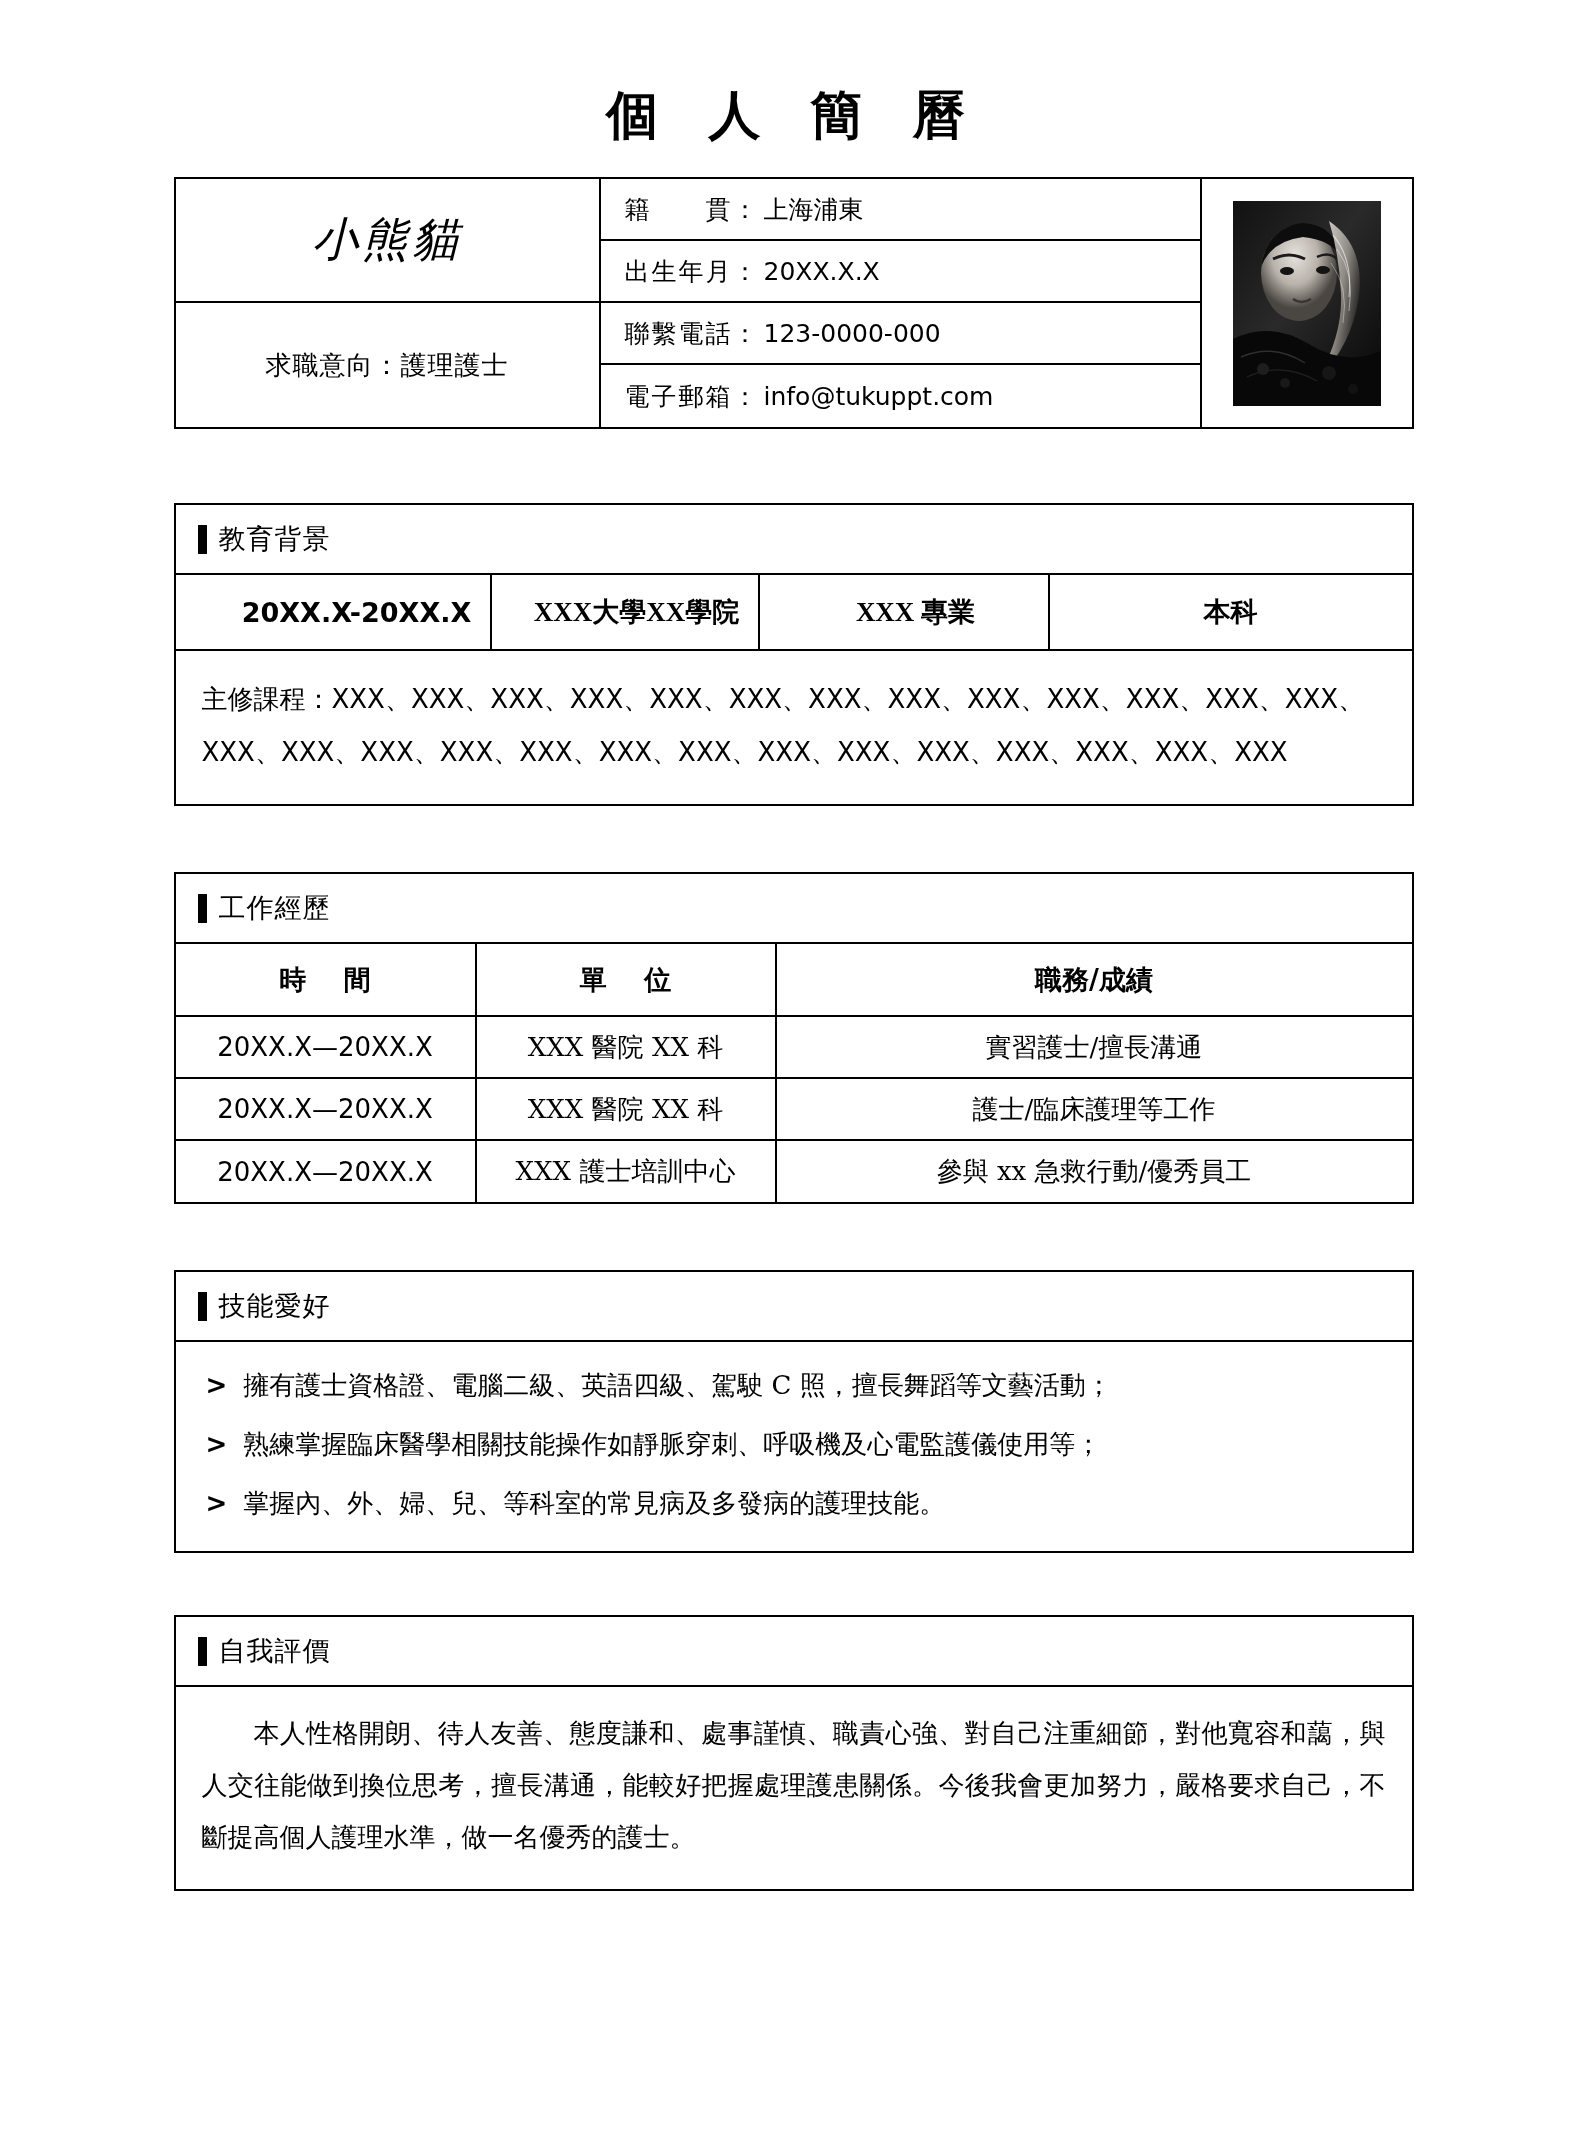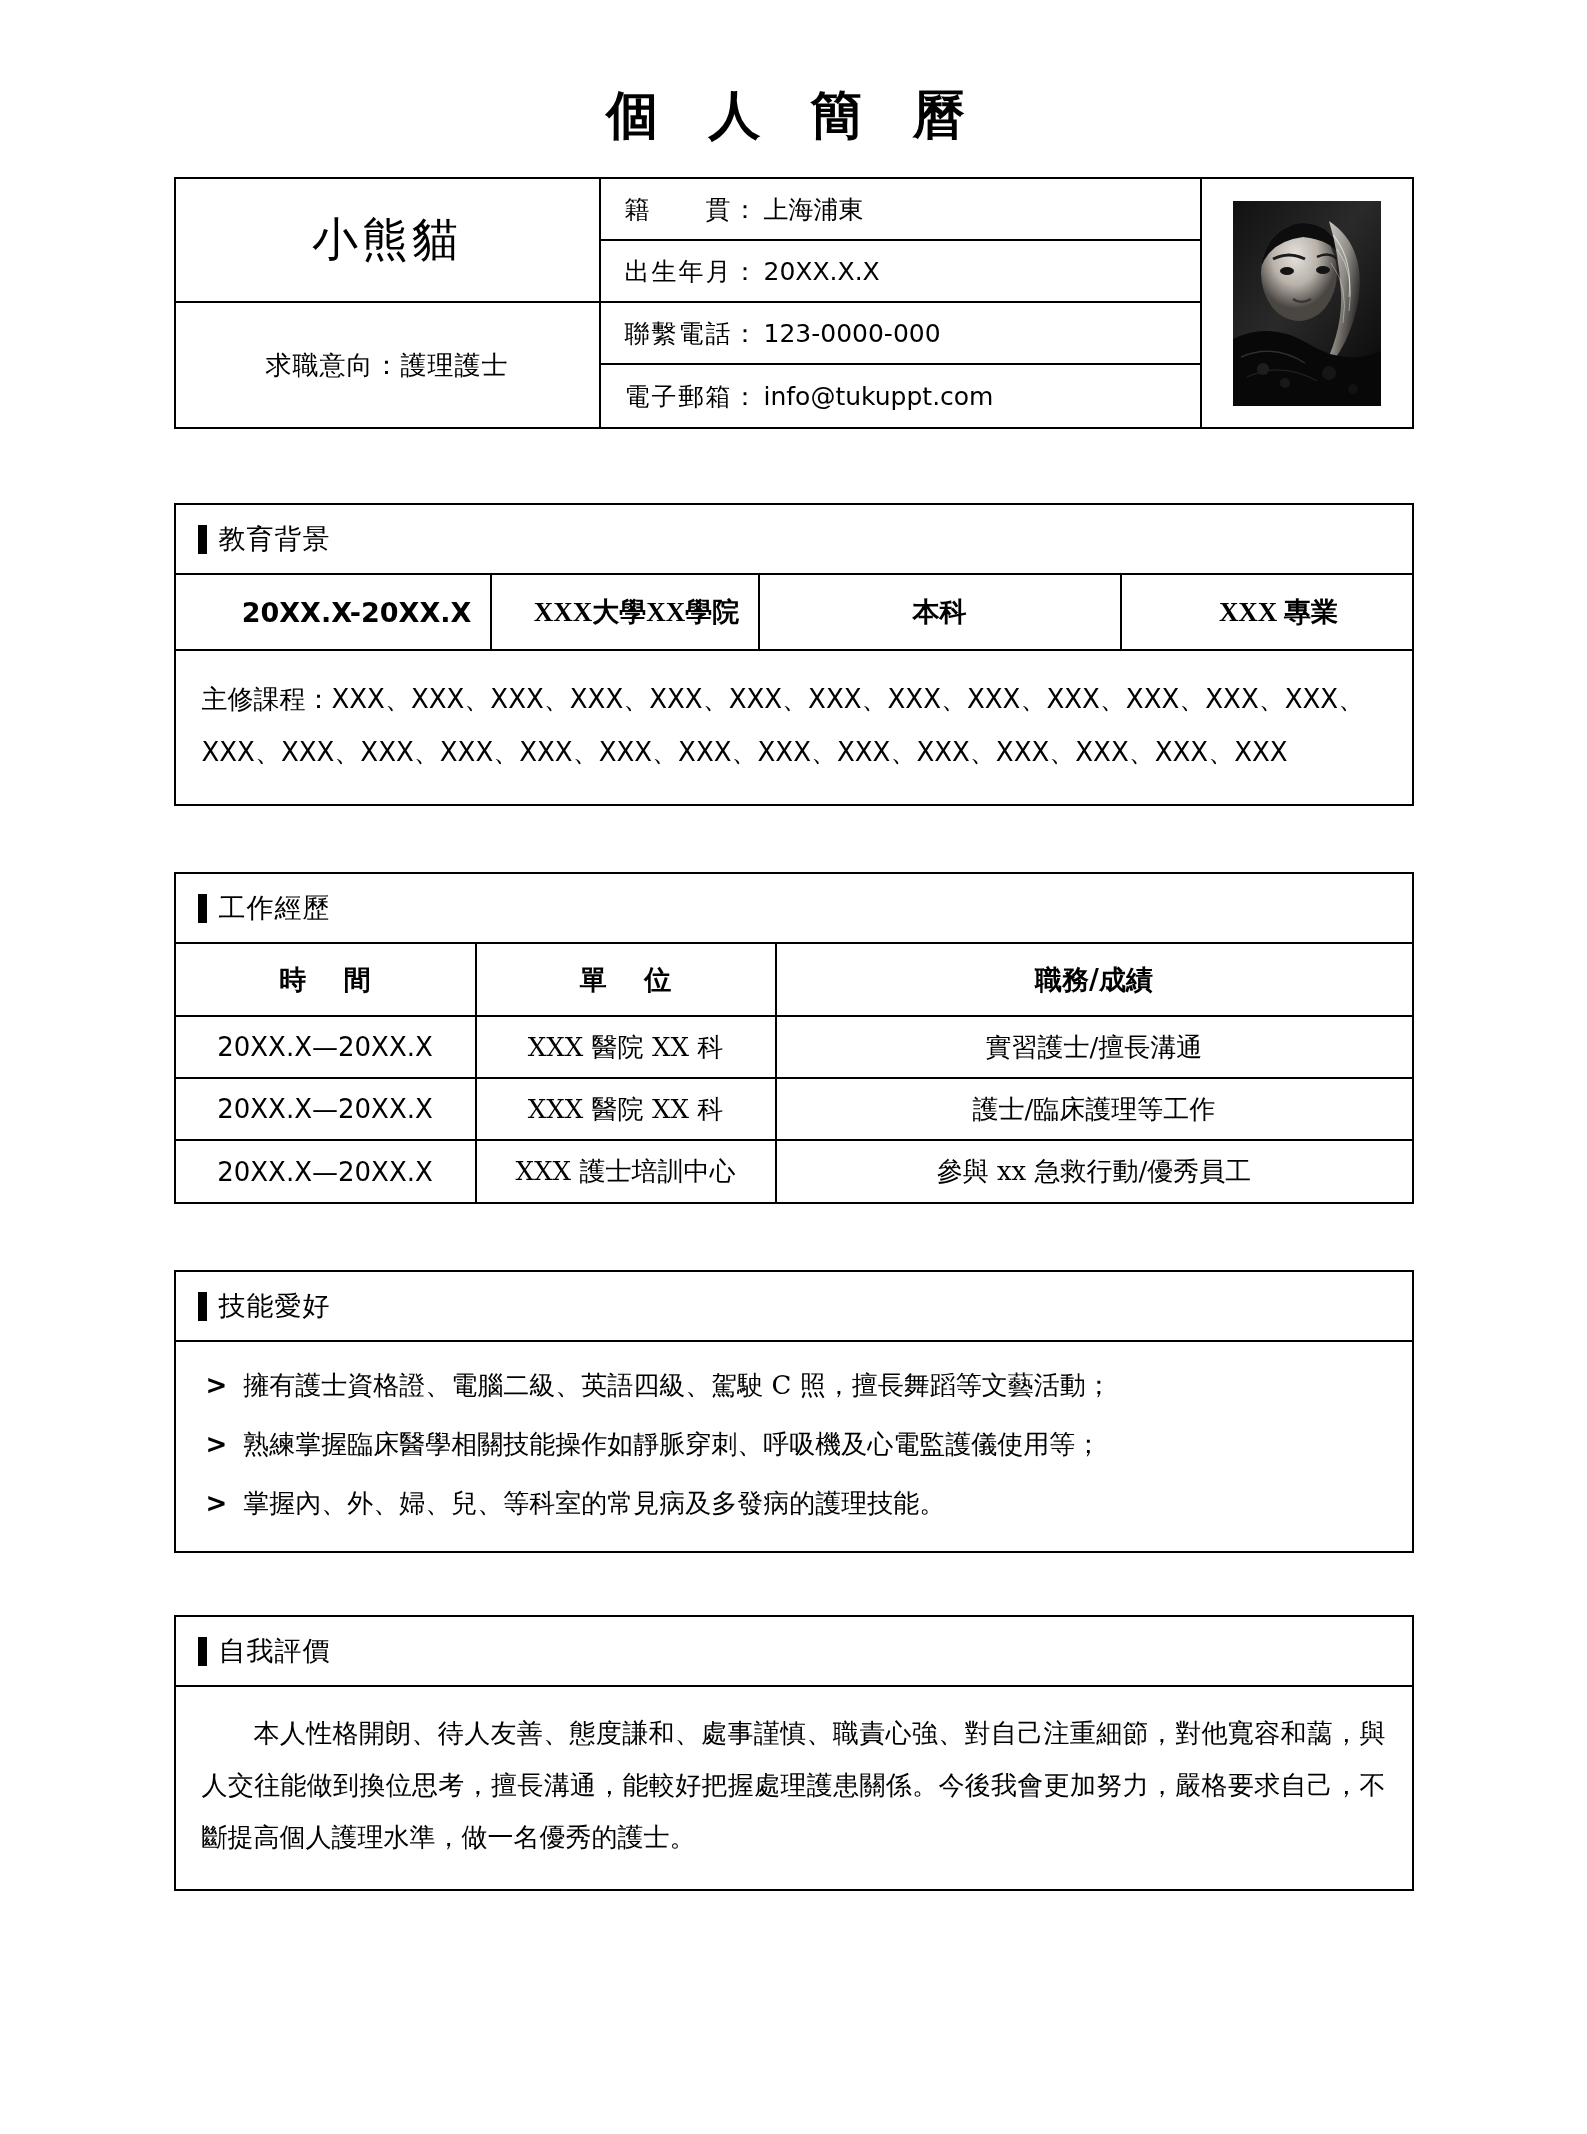--- a/index.html
+++ b/index.html
@@ -52,20 +52,21 @@
     height: 124px;
     display: flex;
     align-items: center;
     justify-content: center;
     border-bottom: 2px solid #000;
   }
   .hdr-name {
     font-size: 46px;
     letter-spacing: 4px;
     font-family: "DejaVu Serif", "Liberation Serif", serif;
+    font-style: italic;
   }
   .hdr-obj-cell {
     height: 124px;
     display: flex;
     align-items: center;
     justify-content: center;
   }
   .hdr-obj {
     font-size: 26px;
     letter-spacing: 1px;
@@ -316,22 +317,22 @@
 
   <div class="section">
     <div class="sec-head">
       <span class="sec-bar"></span>
       <span class="sec-title">教育背景</span>
     </div>
 
     <div class="edu-row">
       <div class="edu-cell edu-c1">20XX.X-20XX.X</div>
       <div class="edu-cell edu-c2 mixed-sans">XXX大學XX學院</div>
+      <div class="edu-cell edu-c3 mixed-sans">XXX 專業</div>
       <div class="edu-cell edu-c4">本科</div>
-      <div class="edu-cell edu-c3 mixed-sans">XXX 專業</div>
     </div>
 
     <div class="edu-courses">
       <span class="courses-label">主修課程：</span><span class="courses-body">XXX、XXX、XXX、XXX、XXX、XXX、XXX、XXX、XXX、XXX、XXX、XXX、XXX、XXX、XXX、XXX、XXX、XXX、XXX、XXX、XXX、XXX、XXX、XXX、XXX、XXX、XXX</span>
     </div>
   </div>
 
   <div class="gap-lg"></div>
 
   <div class="section">

